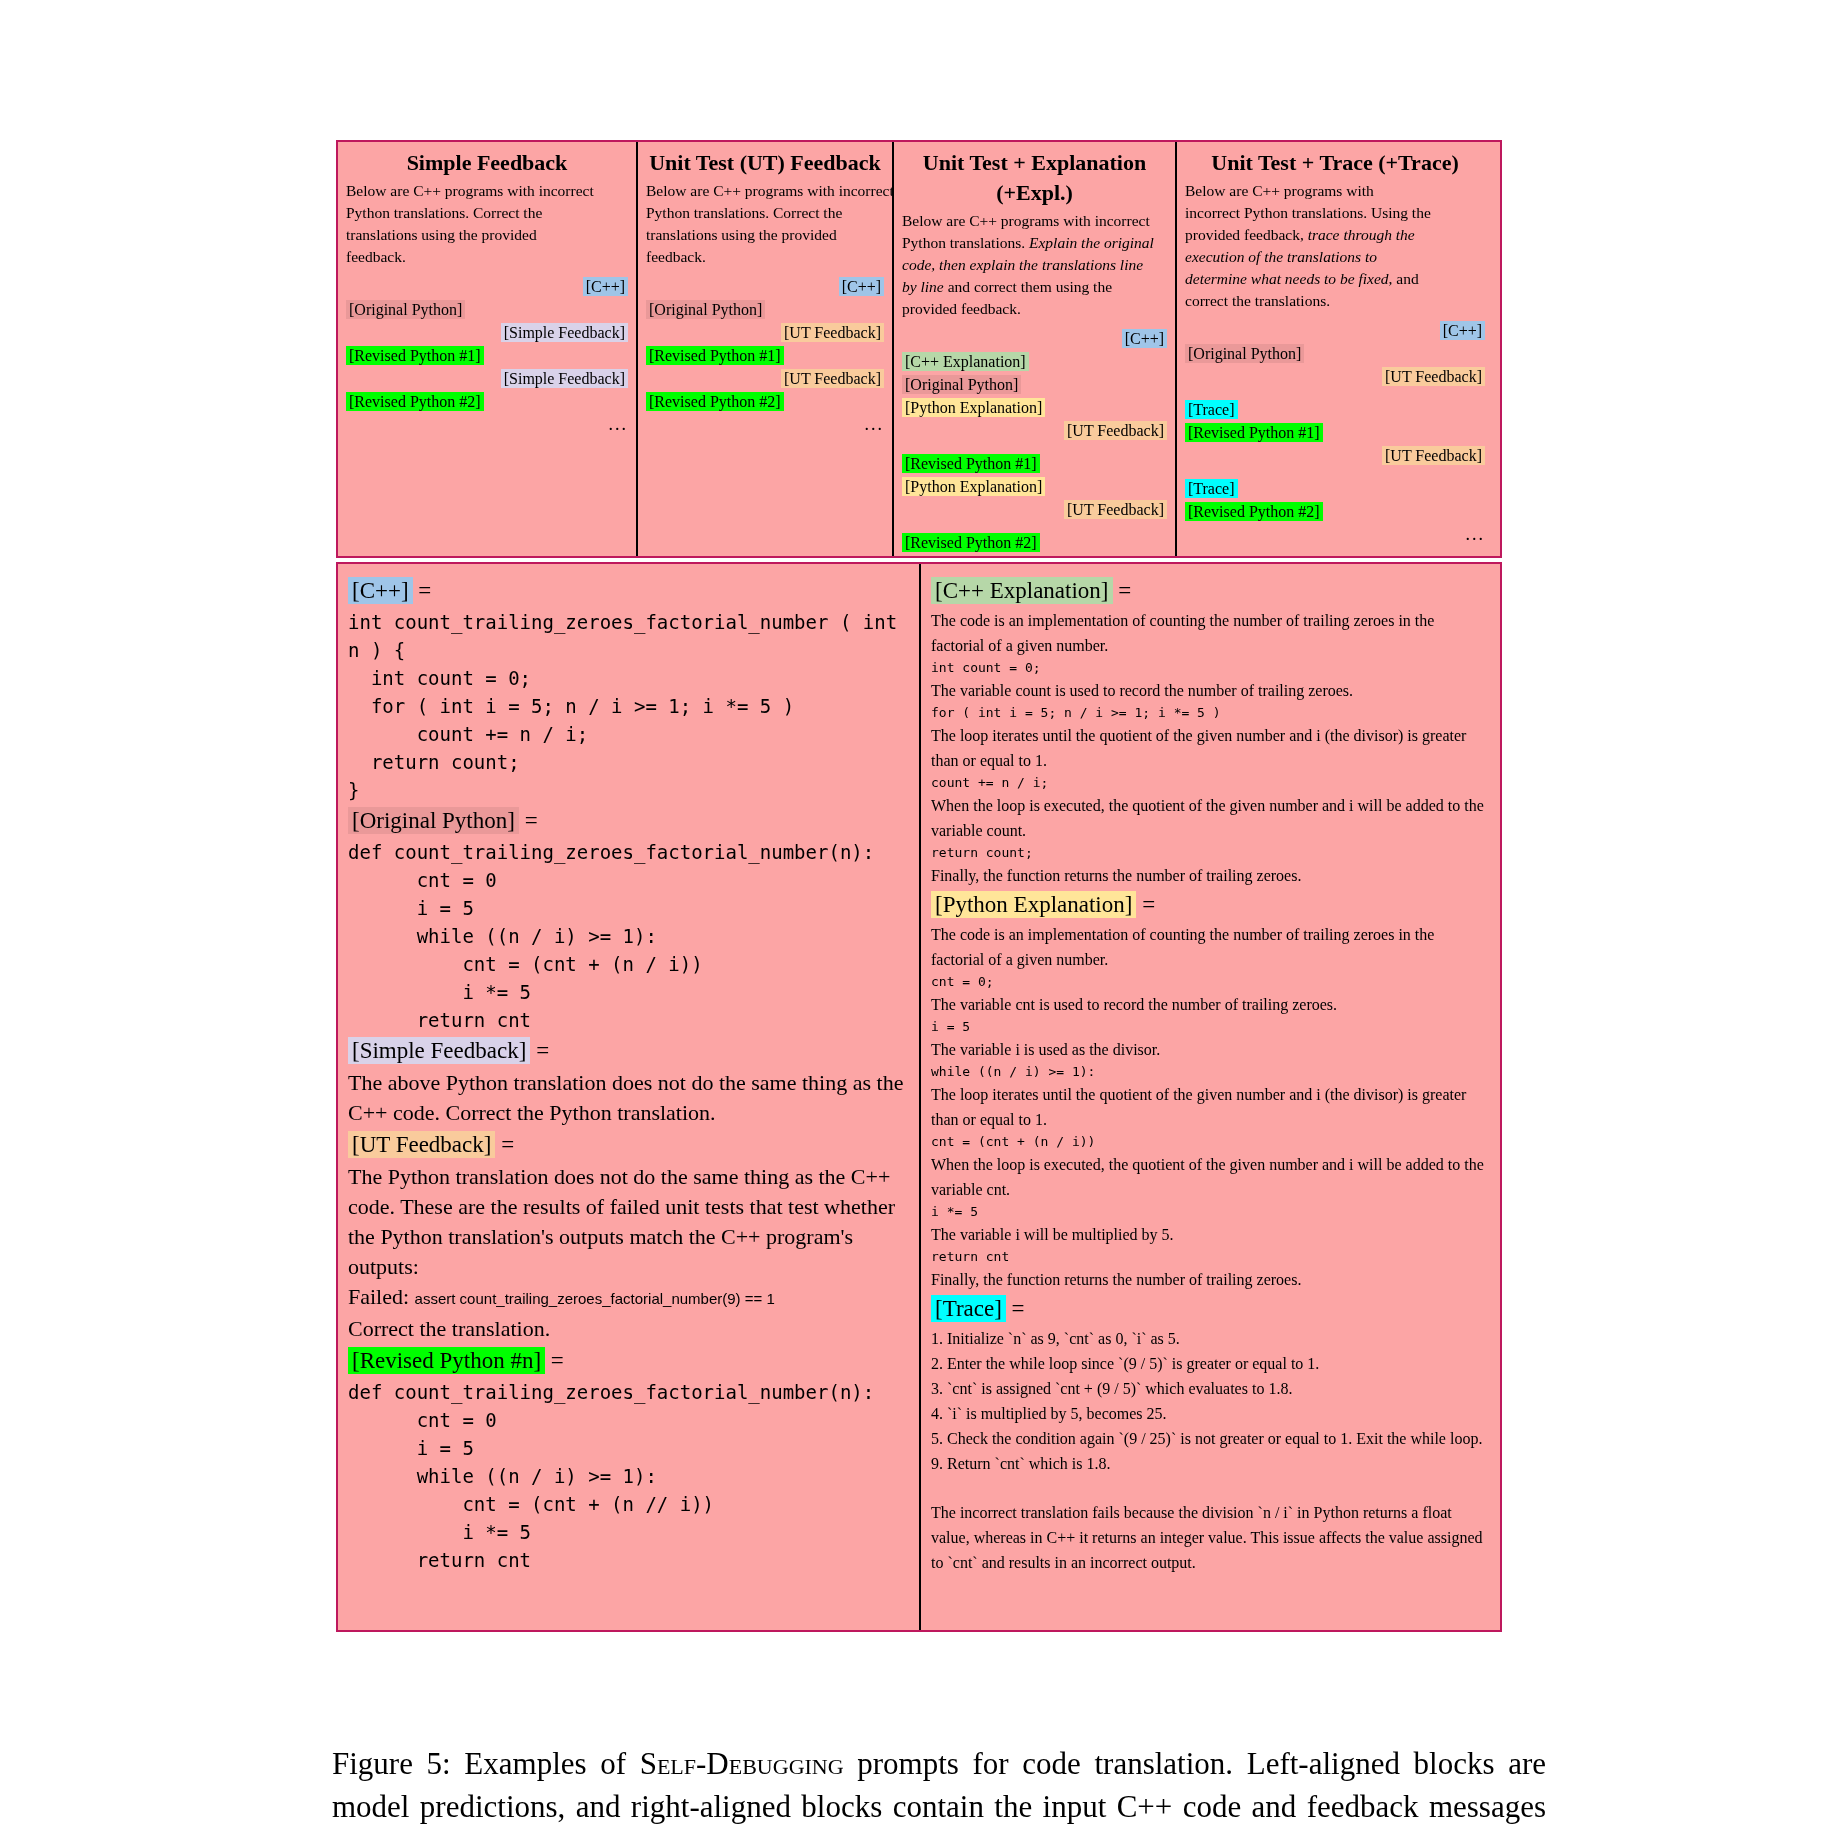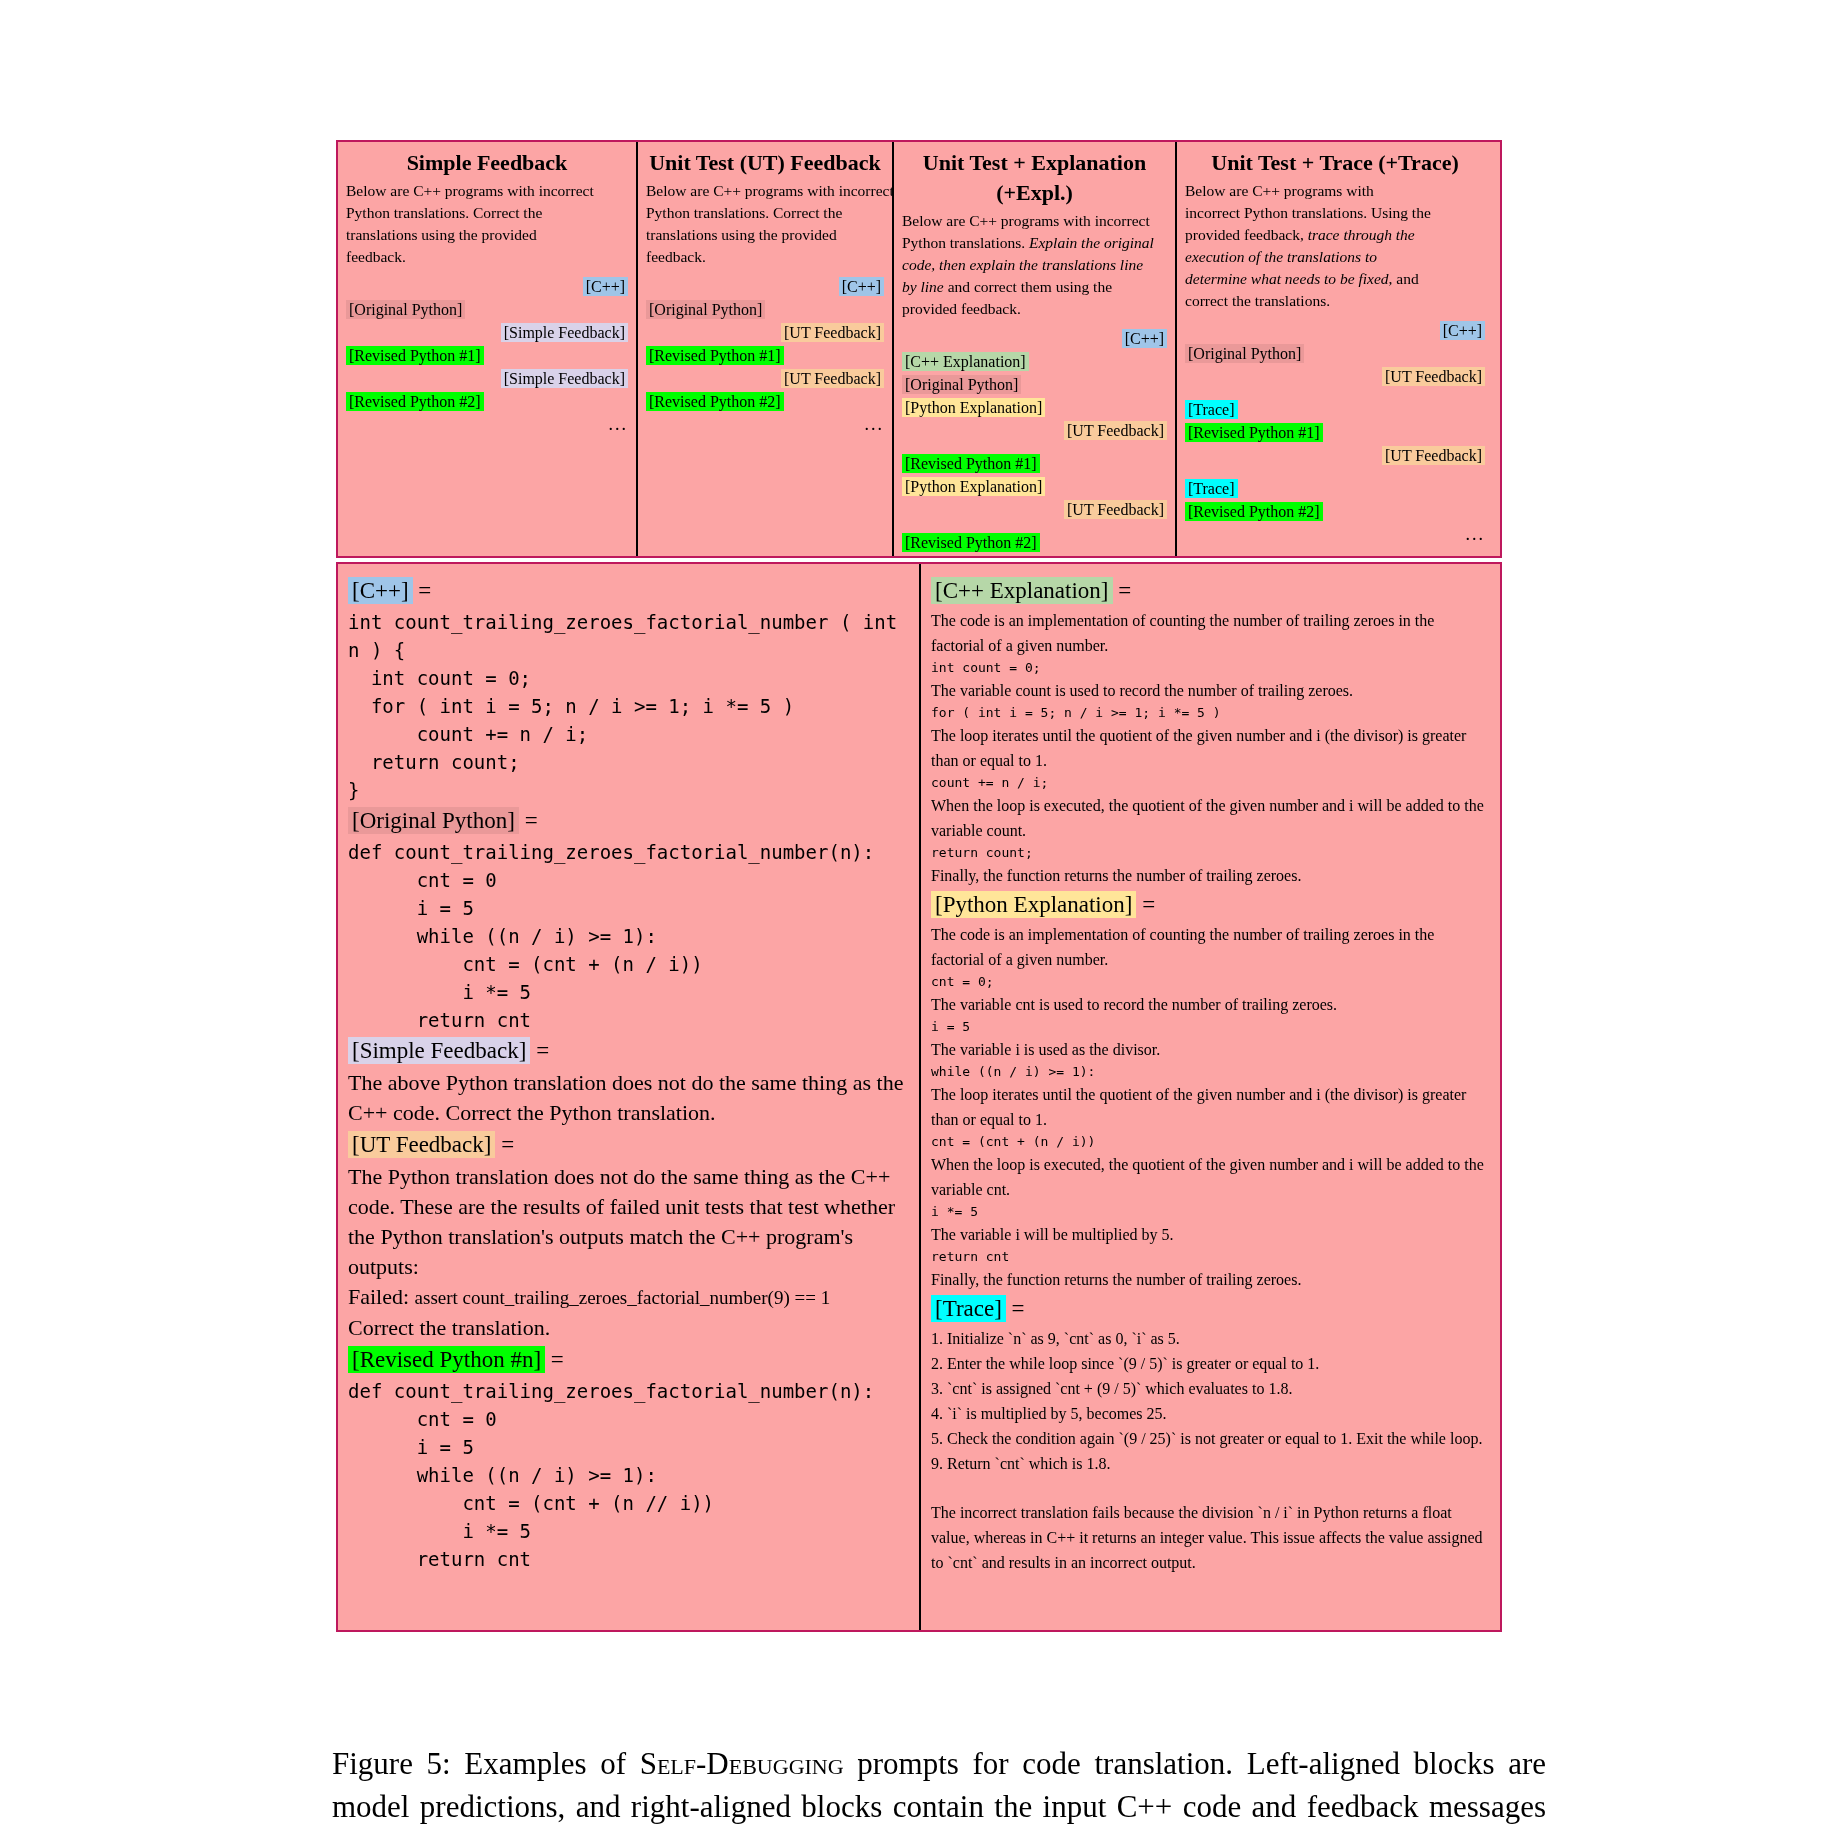--- a/index.html
+++ b/index.html
@@ -18,21 +18,21 @@
   .chip{padding:1px 3px;}
   .dots{font-size:18px;letter-spacing:2px;}
   .bcol{box-sizing:border-box;padding:10px 10px 0 10px;overflow:hidden;}
   .bcol.left{width:584px;border-right:2px solid #000;}
   .bcol.right{width:580px;}
   .bh{font-size:23px;line-height:30px;margin:2px 0 2px 0;}
   .bh .chip{padding:1px 4px;}
   .code-lg{font-family:"DejaVu Sans Mono",monospace;font-size:19px;line-height:28px;white-space:pre;}
   .code-sm{font-family:"DejaVu Sans Mono",monospace;font-size:13px;line-height:20px;white-space:pre;}
   .bp{font-size:22px;line-height:30px;}
-  .bp .mono{font-family:Liberation Serif, serif;font-size:19px;}
+  .bp .mono{font-family:Liberation Sans, sans-serif;font-size:15px;}
   .rp{font-size:16px;line-height:25px;}
   .secgap{height:22px;}
   .it{font-style:italic;}
   #caption{position:absolute;left:332px;top:1742px;width:1214px;font-size:31px;line-height:43px;text-align:justify;}
   .smallcaps{font-variant:small-caps;}
 </style>
 </head>
 <body>
 
 <div id="top-panel" class="panel">

